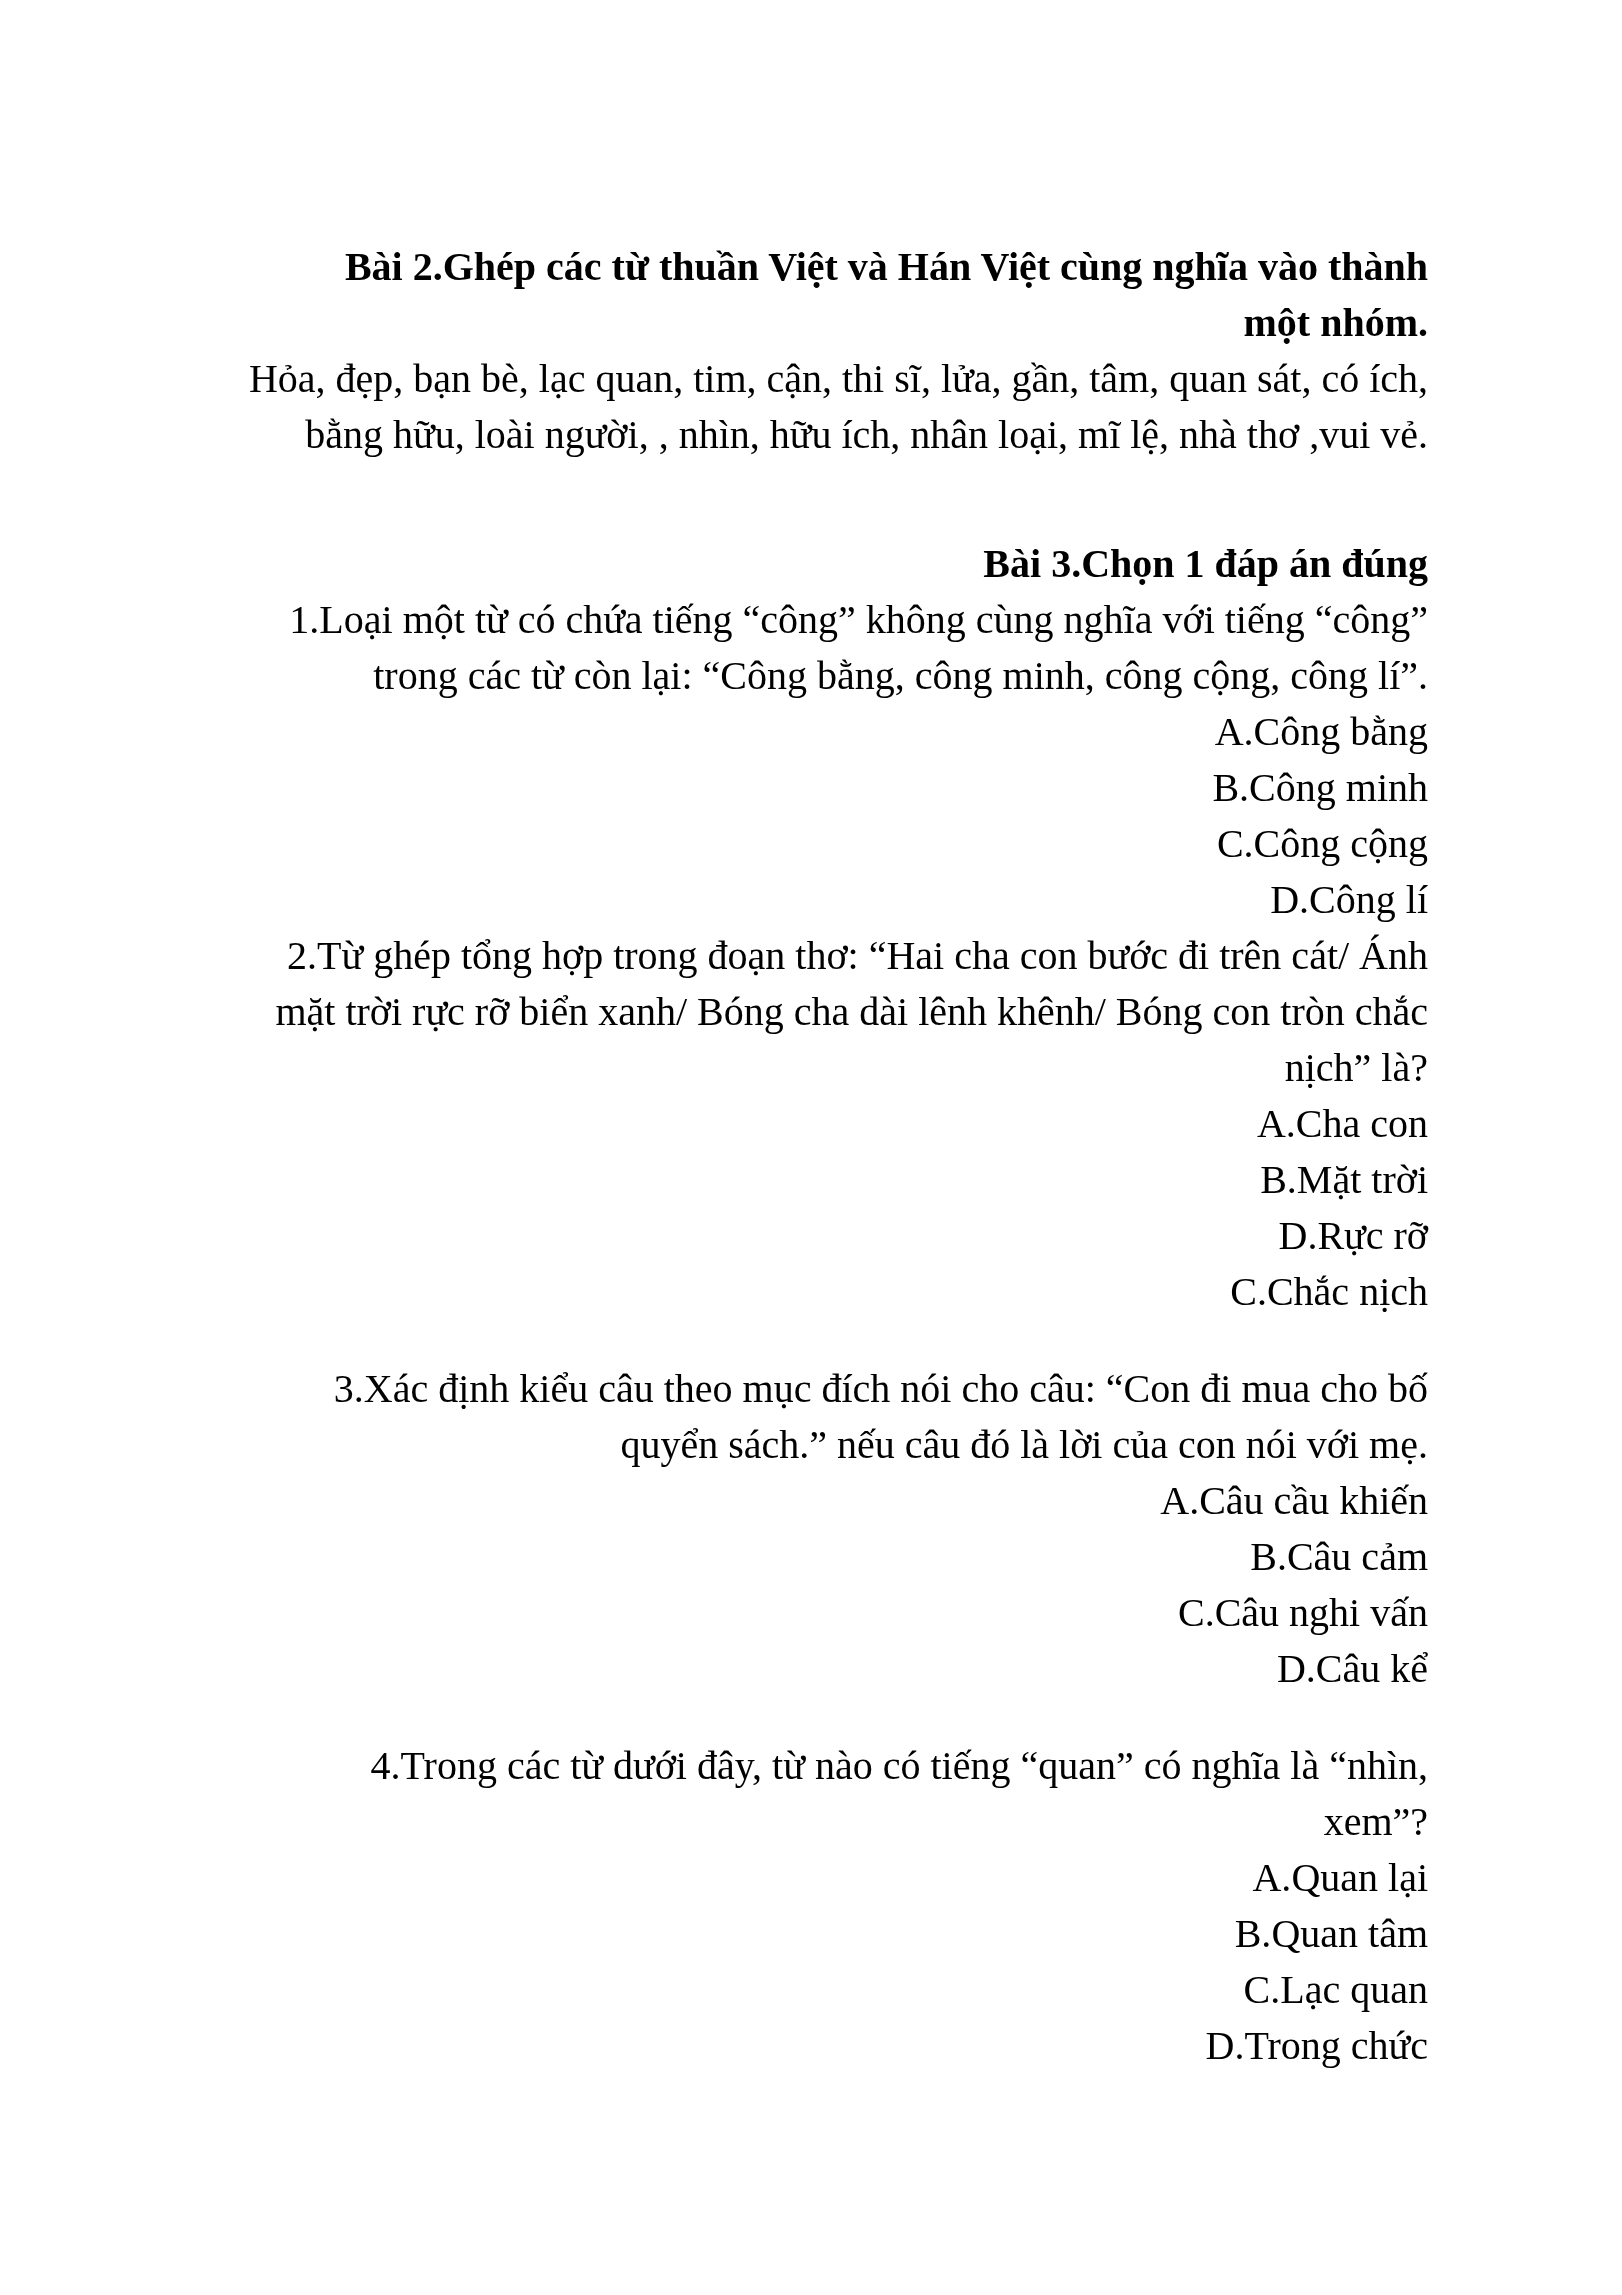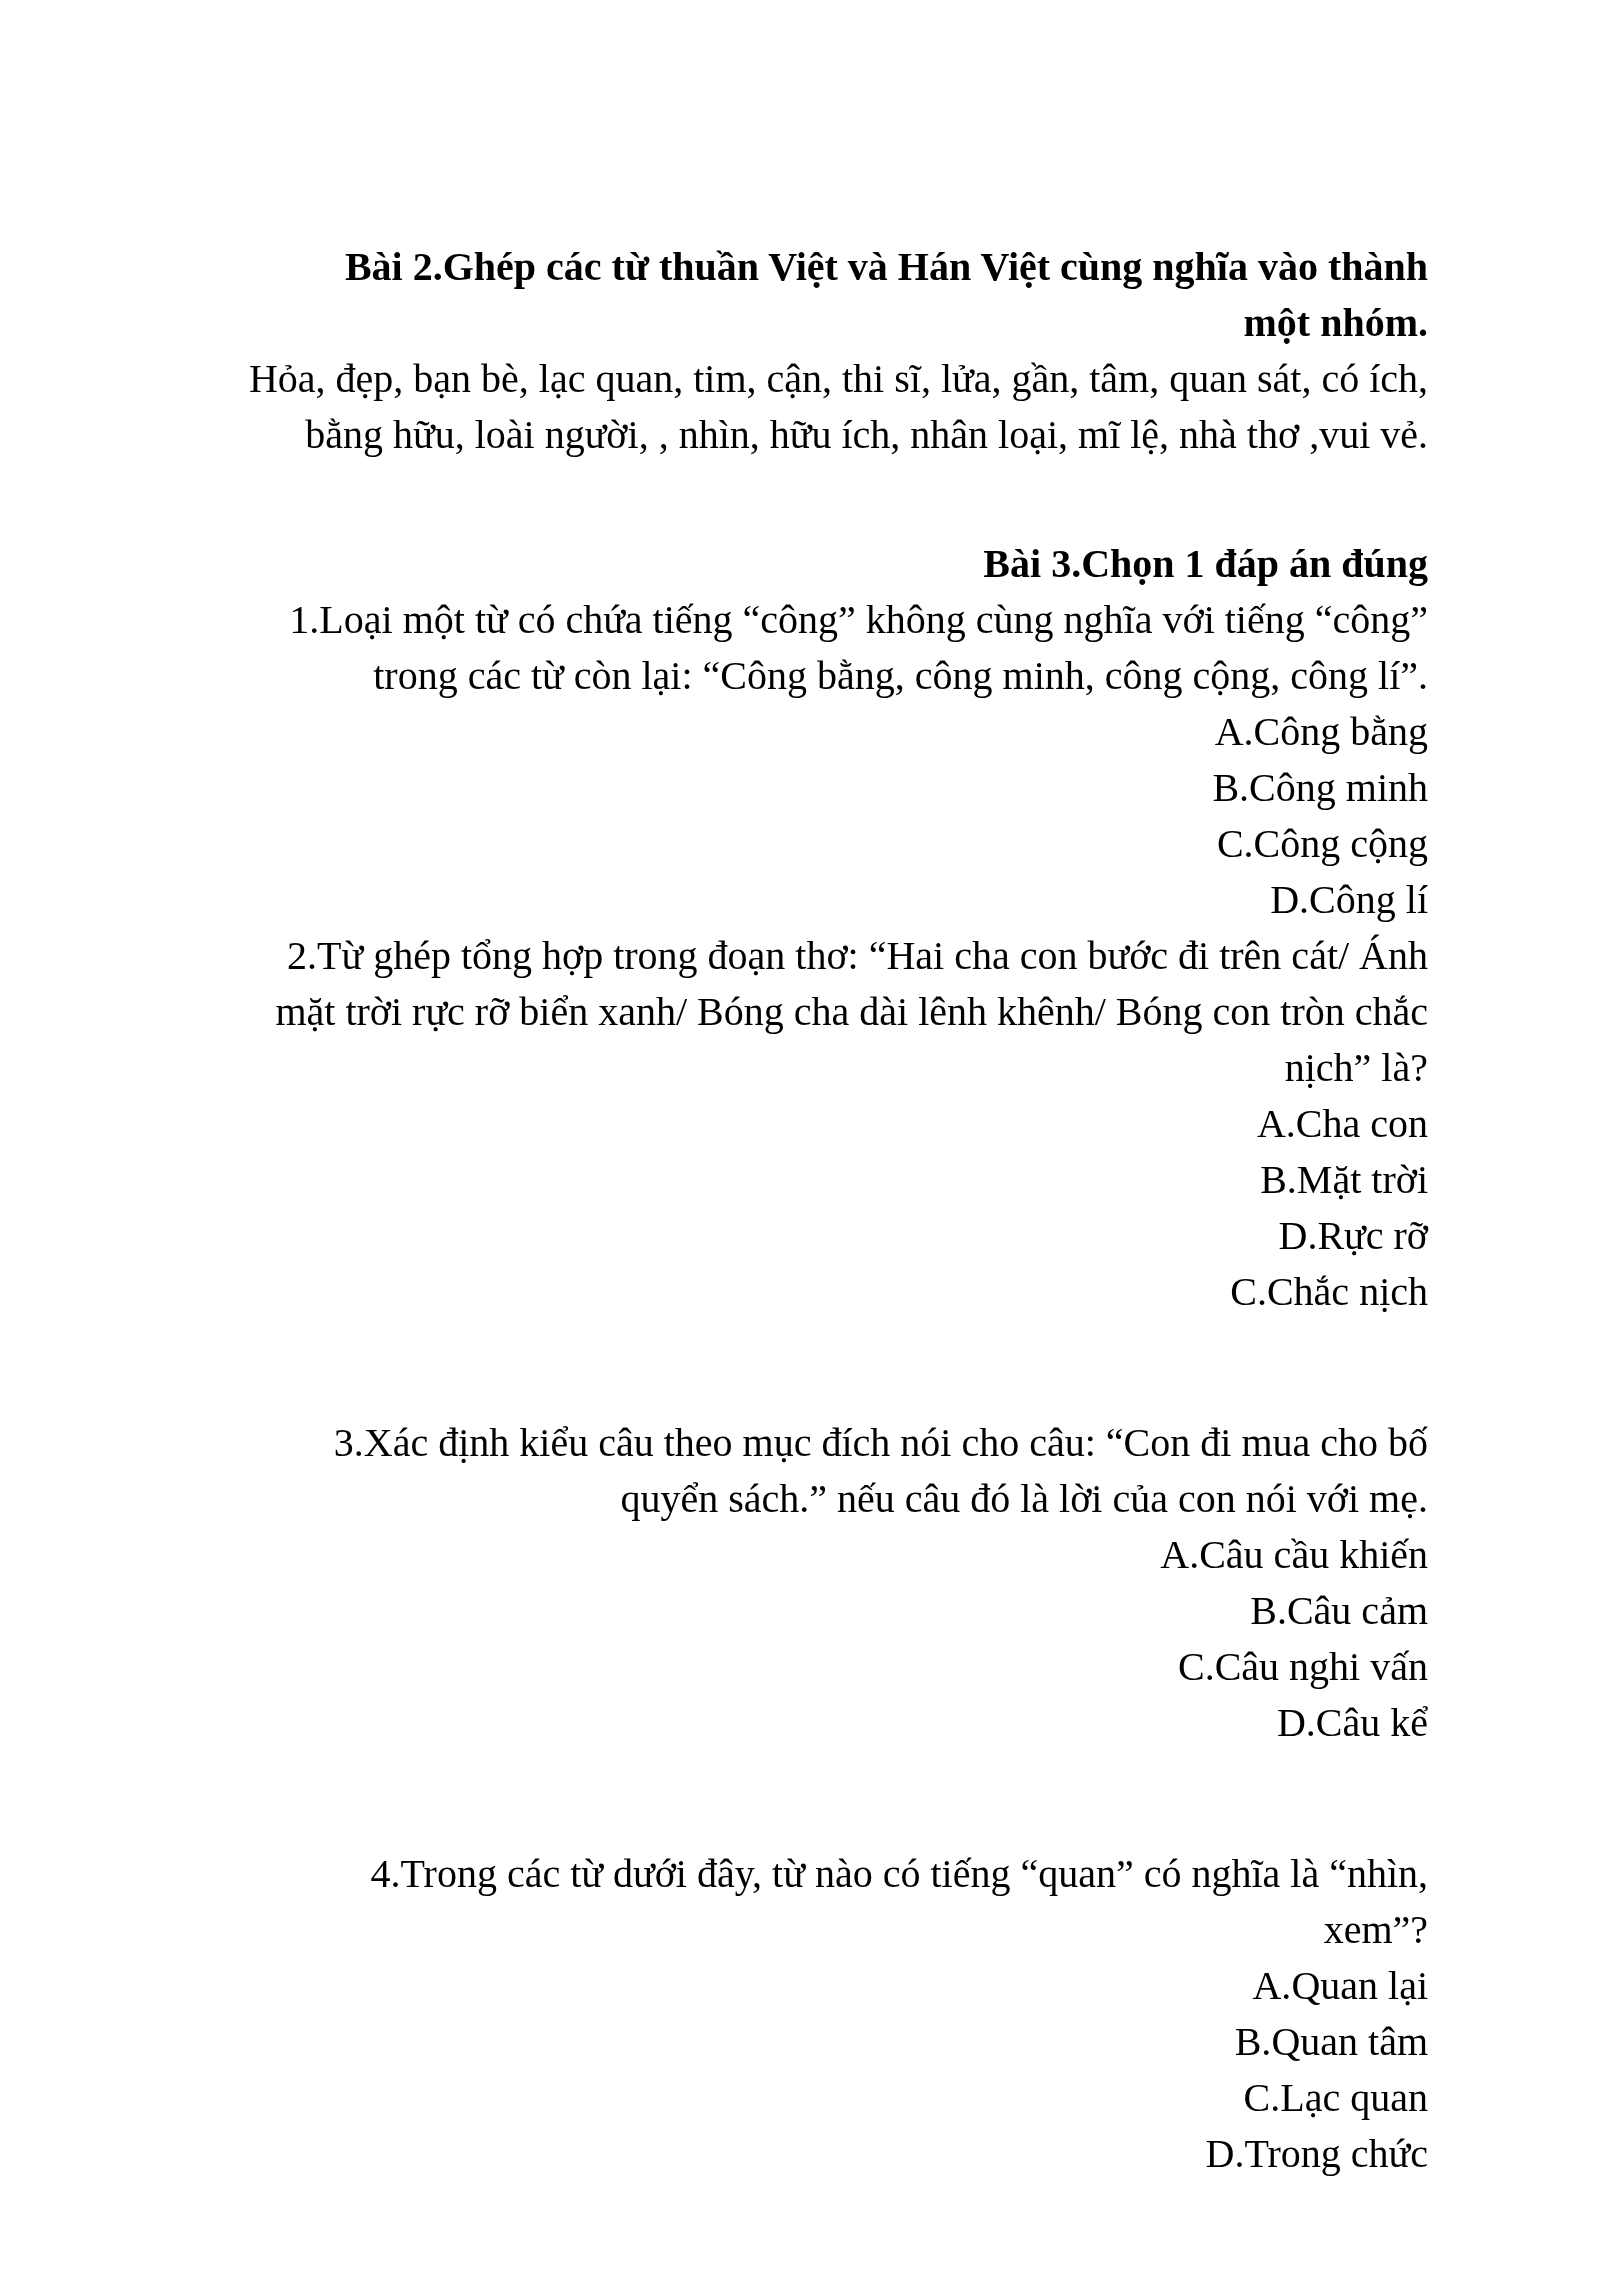--- a/index.html
+++ b/index.html
@@ -15,21 +15,21 @@
     line-height: 56px;
     box-sizing: border-box;
     padding: 239px 195px 0 198px;
     overflow: hidden;
   }
   .para { margin: 0; text-align: right; }
   .bold { font-weight: bold; }
   .lbl { display: inline-block; width: 101px; }
   .lbl-wide { display: inline-block; width: 196px; }
   .section-gap { margin-top: 73px; margin-left: 8px; }
-  .question-gap { margin-top: 95px; }
+  .question-gap { margin-top: 41px; }
 </style>
 </head>
 <body>
 
 <div class="page">
 
   <p class="para bold"><span class="lbl-wide">Bài 2.</span><span>Ghép các từ thuần Việt và Hán Việt cùng nghĩa vào thành một nhóm.</span></p>
 
   <p class="para">Hỏa, đẹp, bạn bè, lạc quan, tim, cận, thi sĩ, lửa, gần, tâm, quan sát, có ích, bằng hữu, loài người, , nhìn, hữu ích, nhân loại, mĩ lệ, nhà thơ ,vui vẻ.</p>
 

